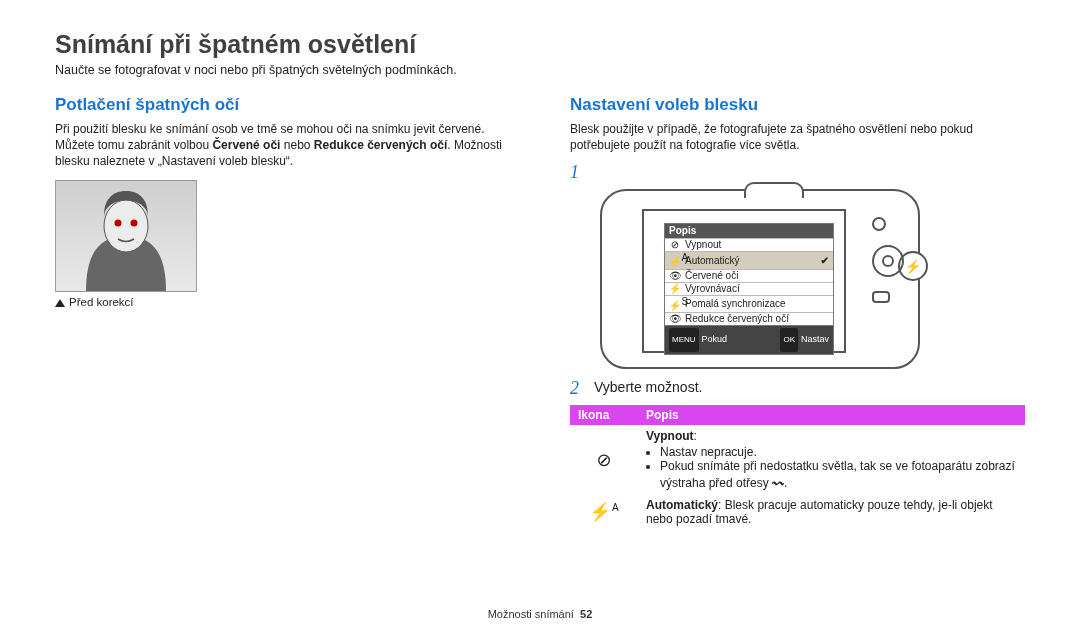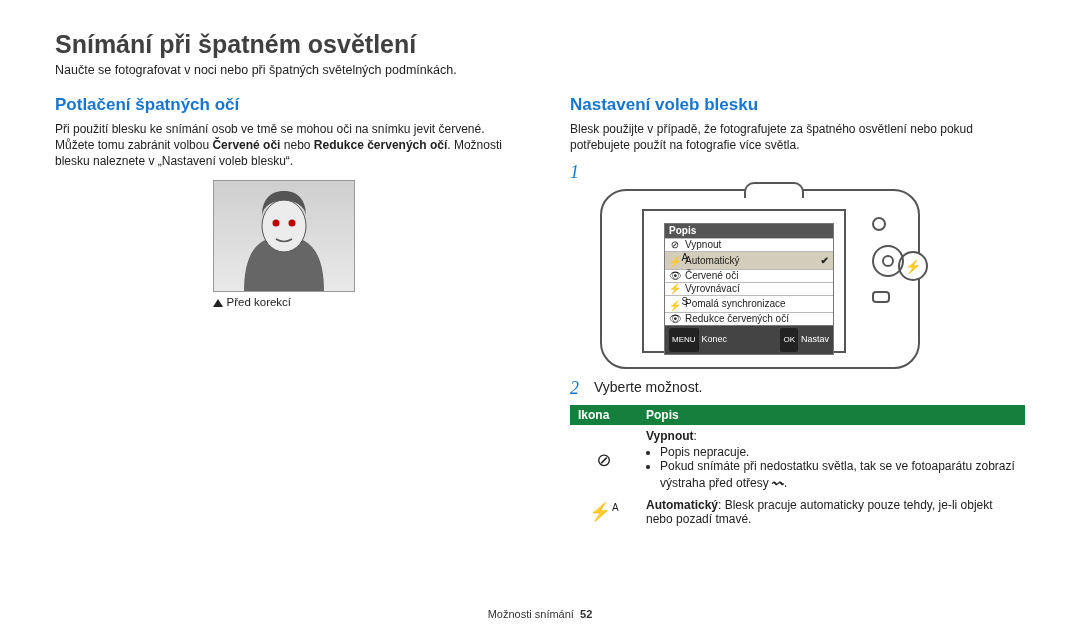--- a/index.html
+++ b/index.html
@@ -39,21 +39,20 @@
   }
   .body-text {
     font-size: 12px;
     line-height: 1.35;
     margin-bottom: 10px;
   }
   .face-row {
     display: flex;
     gap: 40px;
     margin-top: 6px;
-    justify-content: center;
   }
   .face-block {
     width: 140px;
   }
   .face-img {
     width: 140px;
     height: 110px;
     background: linear-gradient(#cfcfcf,#e9e9e9);
     border: 1px solid #9a9a9a;
     position: relative;
@@ -189,21 +188,21 @@
     width:14px;height:8px;border:2px solid #555;border-radius:4px;
   }
   
   table.opts {
     border-collapse: collapse;
     width: 100%;
     font-size:12px;
     margin-top:4px;
   }
   table.opts th {
-    background:#15803d;
+    background:#d946ef;
     color:#fff;
     text-align:left;
     font-weight:bold;
     padding:3px 8px;
     font-size:12px;
   }
   table.opts th.c1{width:52px;}
   table.opts td {
     padding:4px 8px;
     vertical-align:top;
@@ -306,21 +305,21 @@
                 <div class="menu-item">
                   <span class="mi-icon">⚡<span class="supA">S</span></span>
                   <span>Pomalá synchronizace</span>
                 </div>
                 <div class="menu-item">
                   <span class="mi-icon">👁</span>
                   <span>Redukce červených očí</span>
                 </div>
               </div>
             <div class="menu-footer">
-              <span><span class="btn-box">MENU</span><span>Konec</span></span>
+              <span><span class="btn-box">MENU</span><span>Pokud</span></span>
               <span><span class="btn-box">OK</span><span>Nastav</span></span>
             </div>
           </div>
         </div>
       </div>
     </div>
 
     <div class="step">
       <div class="step-num">2</div>
       <div class="step-text">Vyberte možnost.</div>
@@ -330,21 +329,21 @@
       <thead>
         <tr>
           <th class="c1">Ikona</th>
           <th>Popis</th>
         </tr>
       </thead>
       <tbody id="opts-body">
           <tr>
             <td class="icon-cell">⊘</td>
             <td><b>Vypnout</b>:<ul class="bullets">
-                <li>Popis nepracuje.</li>
+                <li>Nastav nepracuje.</li>
                 <li>Pokud snímáte při nedostatku světla, tak se ve fotoaparátu zobrazí výstraha před otřesy 〰.</li>
               </ul></td>
           </tr>
           <tr>
             <td class="icon-cell">⚡<span class="supA">A</span></td>
             <td><b>Automatický</b>: Blesk pracuje automaticky pouze tehdy, je-li objekt nebo pozadí tmavé.</td>
           </tr>
         </tbody>
     </table>
   </div>

